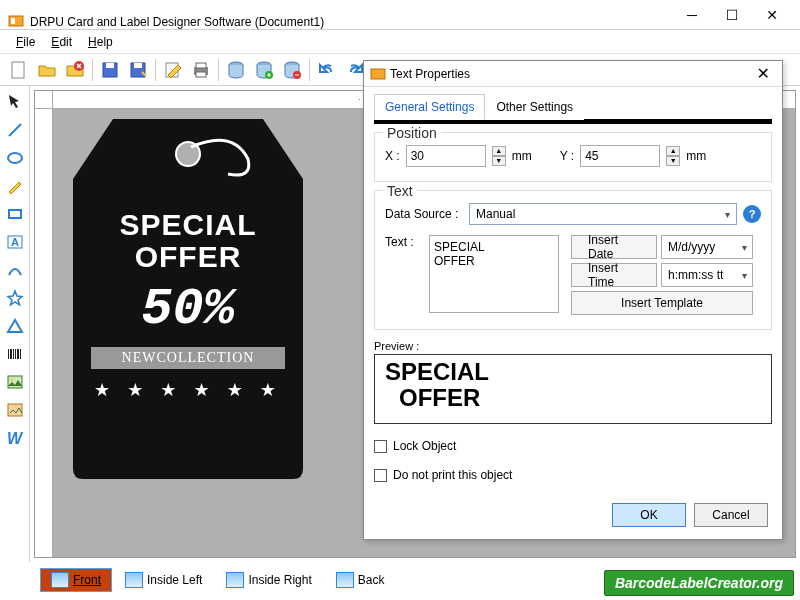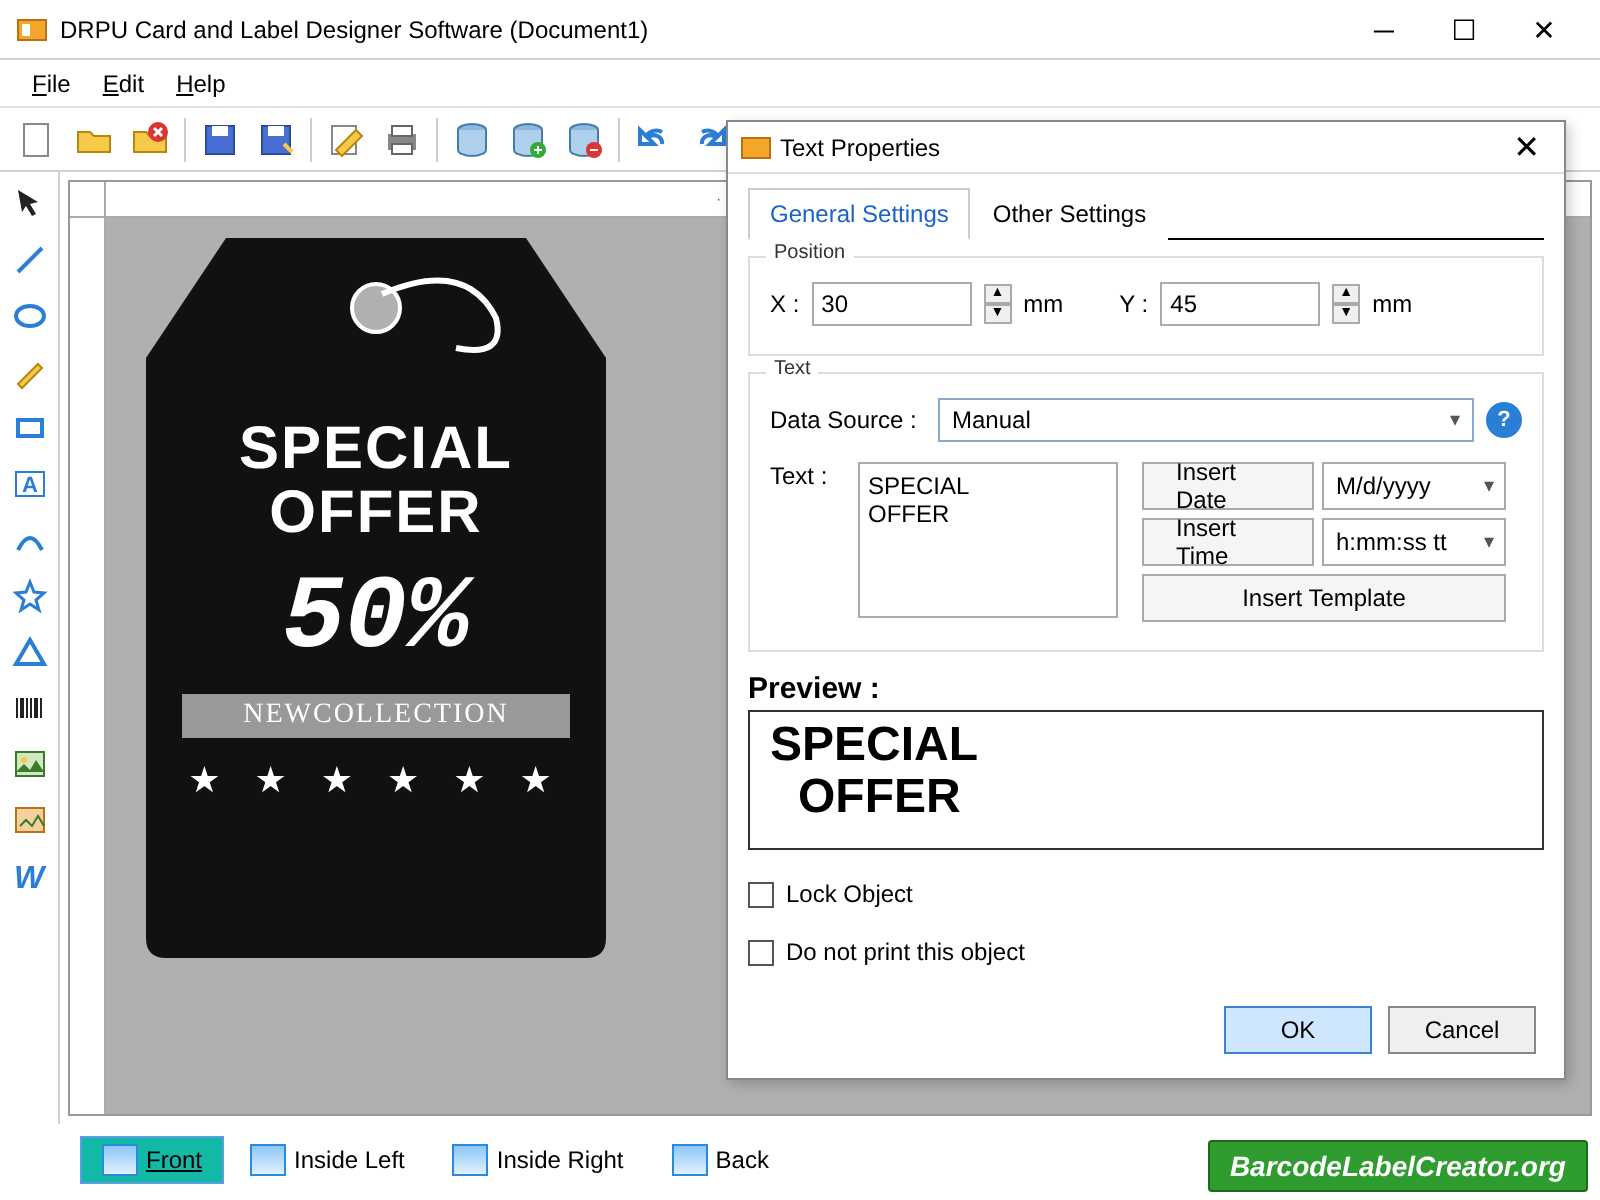--- a/index.html
+++ b/index.html
@@ -1,19 +1,19 @@
 <!DOCTYPE html>
 <html><head>
 <meta charset="utf-8">
 <style>
 * { box-sizing: border-box; margin: 0; padding: 0; font-family: "Segoe UI", Tahoma, sans-serif; }
 body { background: #fff; width: 800px; height: 600px; overflow: hidden; position: relative; }
 
 
-.titlebar { height: 30px; background: #fff; border-bottom: 1px solid #d0d0d0; display: flex; align-items: center; padding: 0 8px; }
+.titlebar { height: 30px; background: #fff; border-bottom: 1px solid #d0d0d0; display: flex; align-items: flex-end; padding: 0 8px; }
 .titlebar .app-icon { width: 16px; height: 16px; margin-right: 6px; }
 .titlebar .title { font-size: 12px; flex: 1; }
 .titlebar .winbtns { display: flex; }
 .titlebar .winbtn { width: 40px; height: 28px; display: flex; align-items: center; justify-content: center; font-size: 14px; }
 
 
 .menubar { height: 24px; background: #fff; display: flex; align-items: center; padding: 0 8px; font-size: 12px; border-bottom: 1px solid #e0e0e0; }
 .menubar .menuitem { padding: 3px 8px; }
 .menubar .menuitem u { text-decoration: underline; }
 
@@ -38,54 +38,54 @@
 .tag-shape { width: 100%; height: 100%; }
 .tag-text { position: absolute; top: 90px; left: 0; right: 0; text-align: center; color: #fff; font-family: "Times New Roman", serif; }
 .tag-text .sp { font-size: 30px; font-weight: bold; letter-spacing: 1px; line-height: 1.05; }
 .tag-text .pct { font-size: 52px; font-weight: bold; font-style: italic; margin-top: 8px; font-family: Liberation Mono, monospace; }
 .tag-text .stripe { background: #999; color: #fff; font-size: 14px; letter-spacing: 1px; padding: 3px 0; margin: 8px 18px 0; font-family: "Times New Roman", serif; }
 .tag-text .stars { font-size: 18px; letter-spacing: 6px; margin-top: 10px; }
 
 
 .bottomtabs { position: absolute; bottom: 6px; left: 40px; right: 10px; height: 28px; display: flex; align-items: center; gap: 2px; font-size: 12px; }
 .bottomtabs .btab { display: flex; align-items: center; gap: 4px; padding: 3px 10px; border: 1px solid transparent; }
-.bottomtabs .btab.active { background: #14b8a6; border: 1px solid #5a9fe0; text-decoration: underline; }
+.bottomtabs .btab.active { background: #c2410c; border: 1px solid #5a9fe0; text-decoration: underline; }
 .bottomtabs .btab .page-icon { width: 18px; height: 16px; border: 1px solid #2a8adf; background: linear-gradient(#8cc7f5,#e0f1ff); }
 .brand { position: absolute; bottom: 4px; right: 6px; background: #2e9c2e; color: #fff; font-weight: bold; font-style: italic; padding: 4px 10px; font-size: 14px; border: 1px solid #1c6b1c; border-radius:2px; }
 
 
 .dialog { position: absolute; top: 60px; left: 363px; width: 420px; height: 480px; background: #fff; border: 1px solid #888; box-shadow: 2px 2px 6px rgba(0,0,0,0.2); }
 .dialog-title { height: 26px; display: flex; align-items: center; padding: 0 6px; border-bottom: 1px solid #ddd; font-size: 12px; }
 .dialog-title .dicon { width: 16px; height: 16px; margin-right: 4px; }
 .dialog-title .dtitle { flex: 1; }
 .dialog-title .dclose { font-size: 16px; padding: 0 6px; }
 
 .dialog-body { padding: 6px 10px; font-size: 12px; }
-.tabs { display: flex; border-bottom: 1px solid #000000; }
+.tabs { display: flex; border-bottom: 5px solid #000000; }
 .tabs .tab { padding: 5px 10px; border: 1px solid transparent; position: relative; top: 1px; background: #fff; }
 .tabs .tab.active { border: 1px solid #ccc; border-bottom: 1px solid #fff; color: #1a63c7; }
 
 .group { border: 1px solid #ddd; margin-top: 8px; padding: 8px 10px 10px; position: relative; }
-.group-label { position: absolute; top: -8px; left: 8px; background: #fff; padding: 0 4px; font-size: 10px; color: #333; }
+.group-label { position: absolute; top: -8px; left: 8px; background: #fff; padding: 0 4px; font-size: 14px; color: #333; }
 .row { display: flex; align-items: center; gap: 6px; margin: 4px 0; }
 .row label { font-size: 12px; }
 .numinput { width: 80px; height: 22px; border: 1px solid #aaa; display: flex; align-items: center; padding: 0 4px; font-size: 12px; background: #fff; }
 .spinner { width: 14px; display: flex; flex-direction: column; }
 .spinner div { height: 10px; border: 1px solid #aaa; font-size: 7px; text-align: center; line-height: 8px; background: #f0f0f0; }
 
 .selectbox { flex: 1; height: 22px; border: 1px solid #8aa7ce; background: #fff; display: flex; align-items: center; padding: 0 6px; font-size: 12px; position: relative; }
 .selectbox::after { content: "▾"; position: absolute; right: 6px; font-size: 10px; color: #555; }
 .help { width: 18px; height: 18px; border-radius: 50%; background: #2a7fd4; color: #fff; display: flex; align-items: center; justify-content: center; font-size: 11px; font-weight: bold; }
 
 .textarea { width: 130px; height: 78px; border: 1px solid #aaa; padding: 4px; font-size: 12px; background: #fff; resize: none; font-family: inherit; }
 .btn-s { height: 24px; border: 1px solid #aaa; background: #f5f5f5; font-size: 12px; padding: 0 16px; display: flex; align-items: center; justify-content: center; }
 .combo-s { width: 92px; height: 24px; border: 1px solid #aaa; background: #fff; font-size: 12px; padding: 0 6px; display: flex; align-items: center; position: relative; }
 .combo-s::after { content: "▾"; position: absolute; right: 5px; font-size: 10px; color: #555; }
 
-.preview-label { font-weight: bold; font-size: 15px; margin-top: 10px; }
+.preview-label { font-weight: normal; font-size: 11px; margin-top: 10px; }
 .preview-box { border: 1px solid #333; height: 70px; margin-top: 2px; padding: 4px 10px; font-size: 24px; font-weight: bold; font-family: Arial, sans-serif; line-height: 1.1; }
 
 .checks { margin-top: 10px; }
 .checks .chk { display: flex; align-items: center; gap: 6px; font-size: 12px; margin: 15px 0; }
 .checks .chk .box { width: 13px; height: 13px; border: 1px solid #555; }
 
 .dlg-buttons { position: absolute; bottom: 12px; right: 14px; display: flex; gap: 8px; }
 .dlg-buttons .dbtn { width: 74px; height: 24px; border: 1px solid #888; background: #efefef; font-size: 12px; display: flex; align-items: center; justify-content: center; }
 .dlg-buttons .dbtn.primary { background: #cfe6ff; border: 1px solid #3b82d4; }
 

